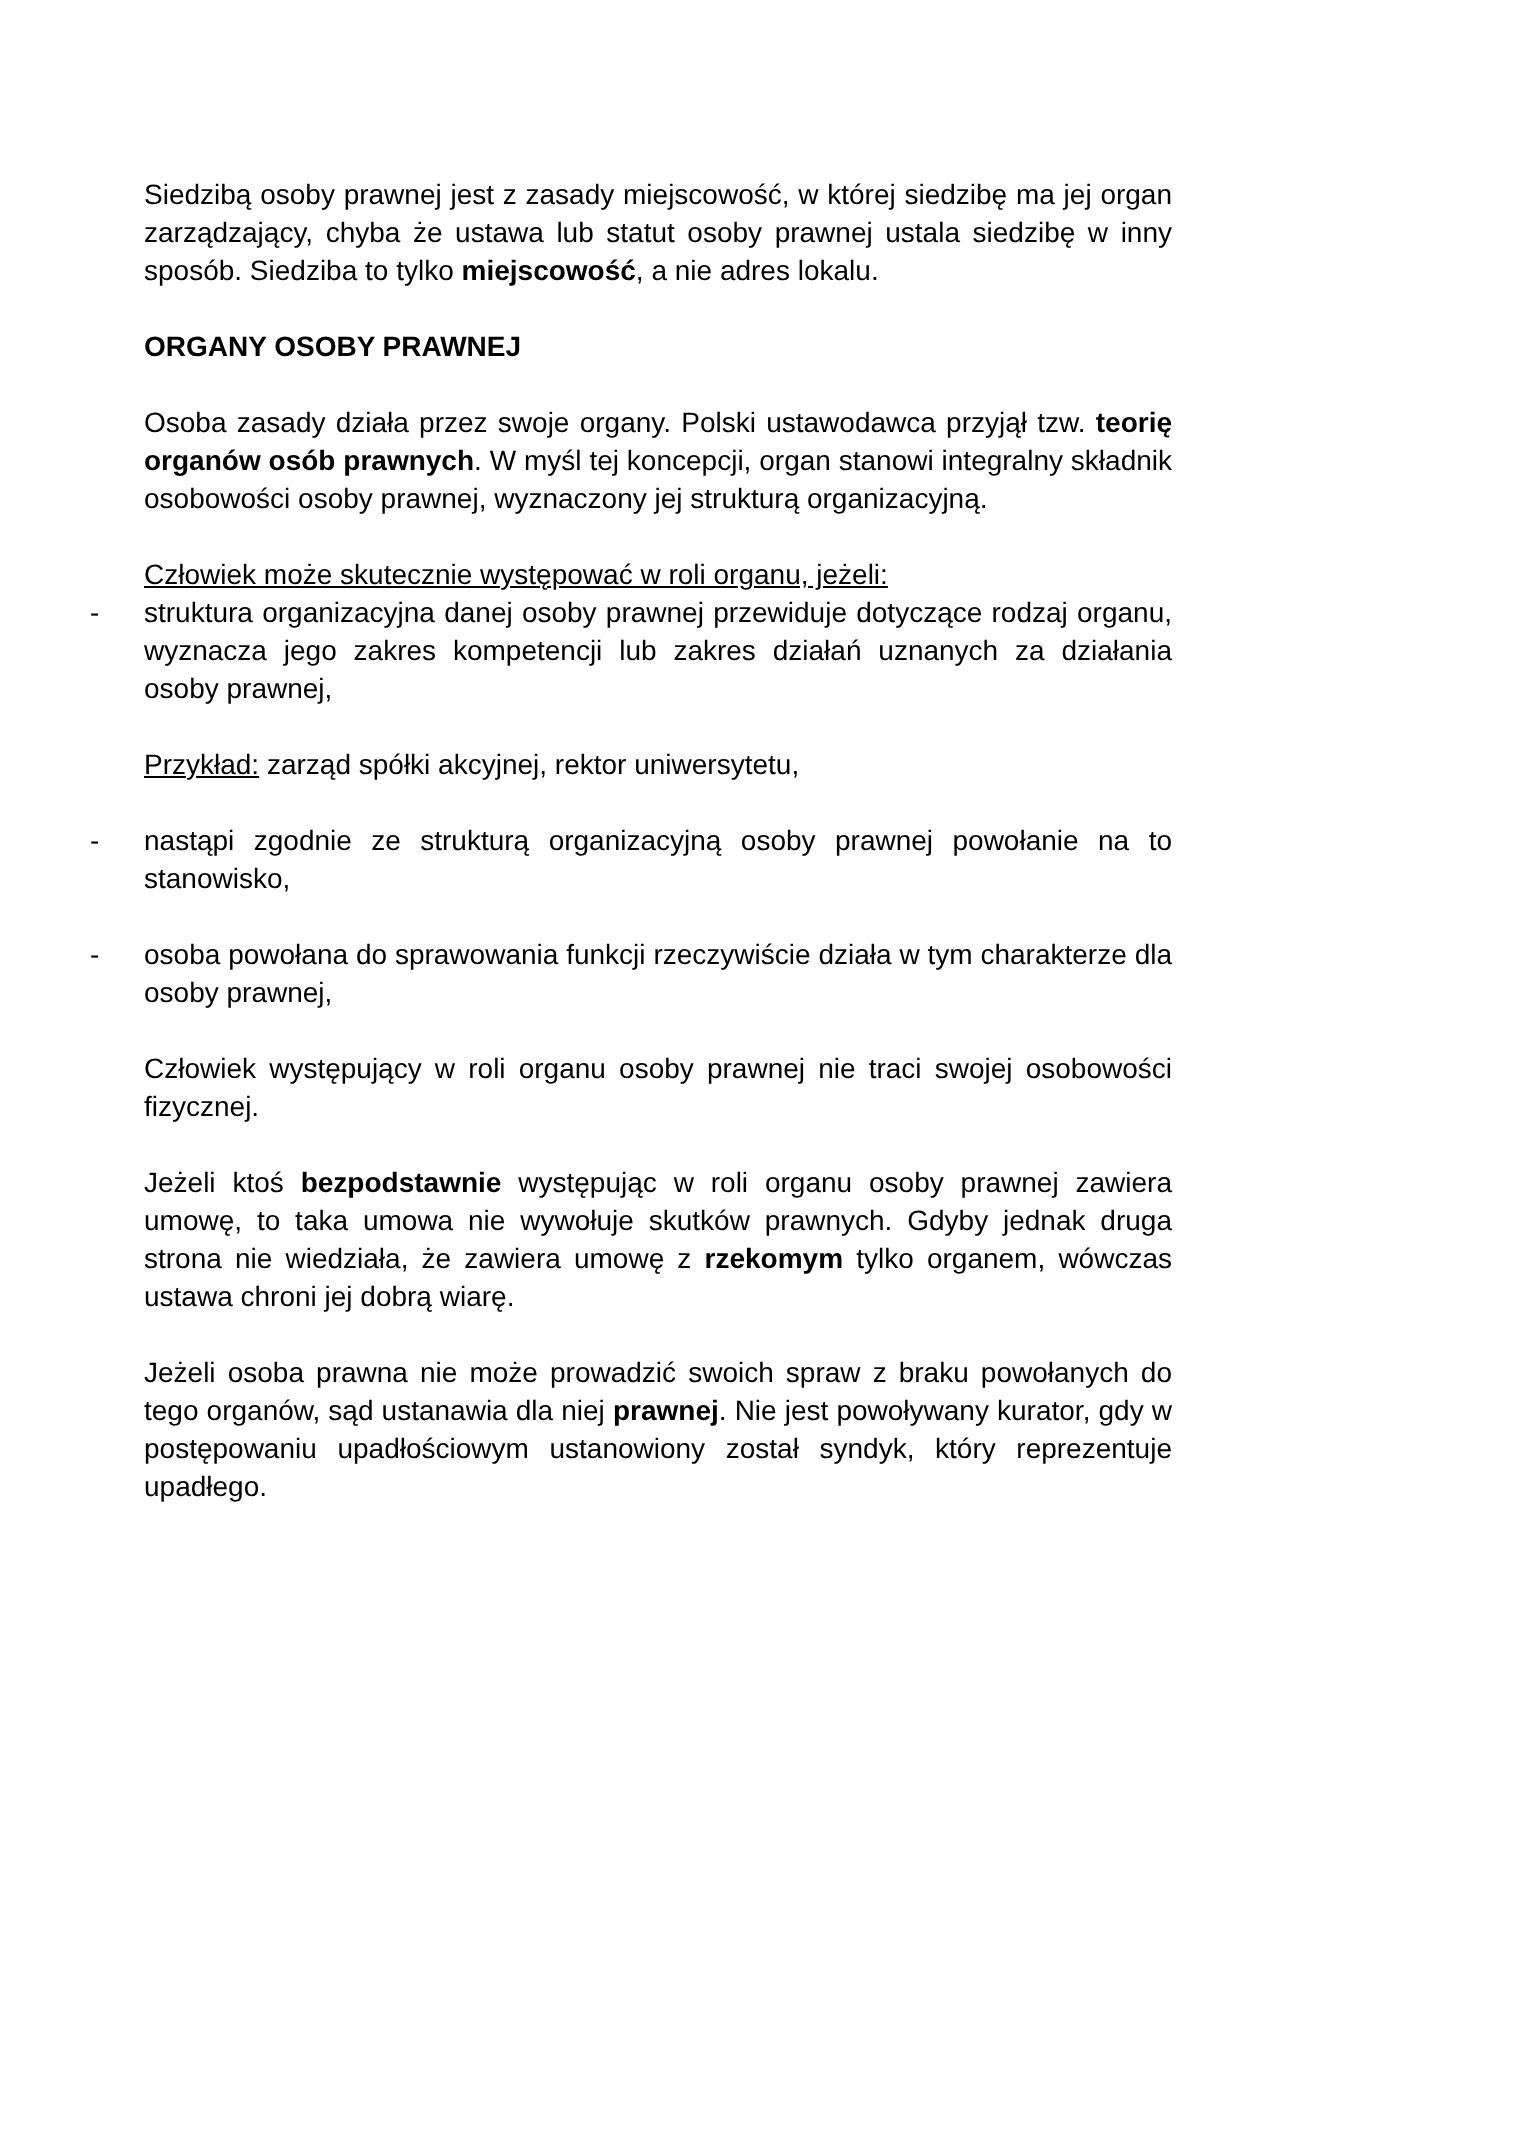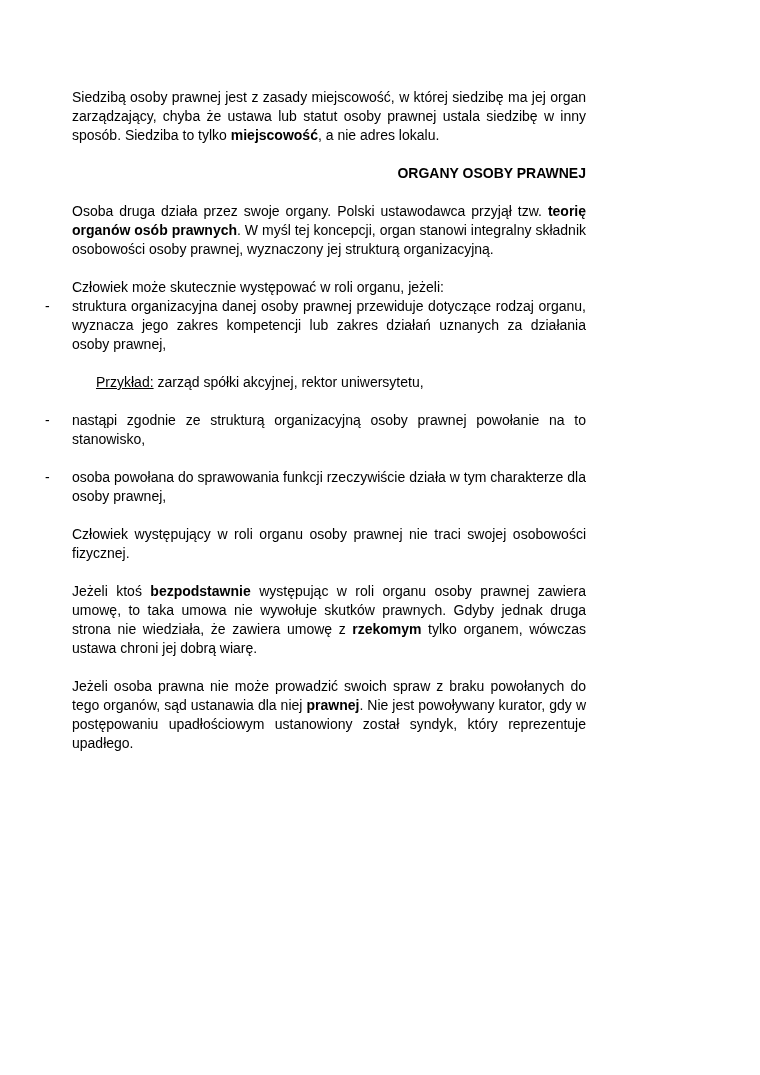--- a/index.html
+++ b/index.html
@@ -21,48 +21,48 @@
     padding: 88px 114px 40px 72px;
     font-size: 14px;
     line-height: 19px;
   }
   .block {
     margin: 0 0 19px 0;
     text-align: justify;
   }
   .block.tight {
     margin-bottom: 0;
+    text-decoration: underline;
   }
   .block.heading {
     font-weight: bold;
-    text-align: right;
+    text-align: left;
   }
   .block.list-item {
     position: relative;
   }
   .bullet {
     position: absolute;
     left: -27px;
     top: 0;
   }
   .run-bold {
     font-weight: bold;
   }
   .run-underline {
     text-decoration: underline;
-    margin-left: 24px;
   }
 </style>
 </head>
 <body>
 
 <div class="doc">
     <div class="block paragraph"><span class="">Siedzibą osoby prawnej jest z zasady miejscowość, w której siedzibę ma jej organ zarządzający, chyba że ustawa lub statut osoby prawnej ustala siedzibę w inny sposób. Siedziba to tylko </span><span class="run-bold ">miejscowość</span><span class="">, a nie adres lokalu.</span></div>
     <div class="block heading"><span class="run-bold ">ORGANY OSOBY PRAWNEJ</span></div>
-    <div class="block paragraph"><span class="">Osoba druga działa przez swoje organy. Polski ustawodawca przyjął tzw. </span><span class="run-bold ">teorię organów osób prawnych</span><span class="">. W myśl tej koncepcji, organ stanowi integralny składnik osobowości osoby prawnej, wyznaczony jej strukturą organizacyjną.</span></div>
+    <div class="block paragraph"><span class="">Osoba zasady działa przez swoje organy. Polski ustawodawca przyjął tzw. </span><span class="run-bold ">teorię organów osób prawnych</span><span class="">. W myśl tej koncepcji, organ stanowi integralny składnik osobowości osoby prawnej, wyznaczony jej strukturą organizacyjną.</span></div>
     <div class="block paragraph tight"><span class="">Człowiek może skutecznie występować w roli organu, jeżeli:</span></div>
     <div class="block list-item"><span class="bullet">-</span><span class="">struktura organizacyjna danej osoby prawnej przewiduje dotyczące rodzaj organu, wyznacza jego zakres kompetencji lub zakres działań uznanych za działania osoby prawnej,</span></div>
     <div class="block example"><span class="run-underline">Przykład:</span><span class=""> zarząd spółki akcyjnej, rektor uniwersytetu,</span></div>
     <div class="block list-item"><span class="bullet">-</span><span class="">nastąpi zgodnie ze strukturą organizacyjną osoby prawnej powołanie na to stanowisko,</span></div>
     <div class="block list-item"><span class="bullet">-</span><span class="">osoba powołana do sprawowania funkcji rzeczywiście działa w tym charakterze dla osoby prawnej,</span></div>
     <div class="block paragraph"><span class="">Człowiek występujący w roli organu osoby prawnej nie traci swojej osobowości fizycznej.</span></div>
     <div class="block paragraph"><span class="">Jeżeli ktoś </span><span class="run-bold ">bezpodstawnie</span><span class=""> występując w roli organu osoby prawnej zawiera umowę, to taka umowa nie wywołuje skutków prawnych. Gdyby jednak druga strona nie wiedziała, że zawiera umowę z </span><span class="run-bold ">rzekomym</span><span class=""> tylko organem, wówczas ustawa chroni jej dobrą wiarę.</span></div>
     <div class="block paragraph"><span class="">Jeżeli osoba prawna nie może prowadzić swoich spraw z braku powołanych do tego organów, sąd ustanawia dla niej </span><span class="run-bold ">prawnej</span><span class="">. Nie jest powoływany kurator, gdy w postępowaniu upadłościowym ustanowiony został syndyk, który reprezentuje upadłego.</span></div>
   </div>
 

